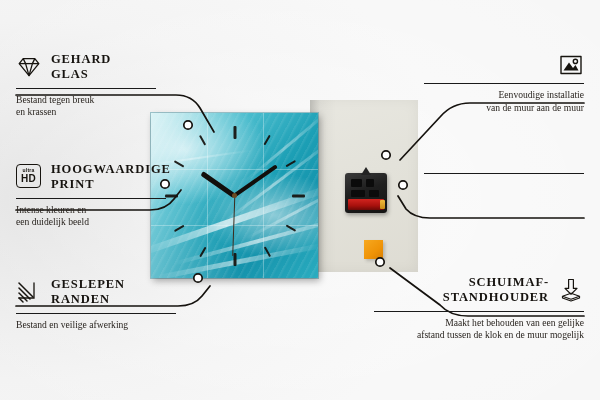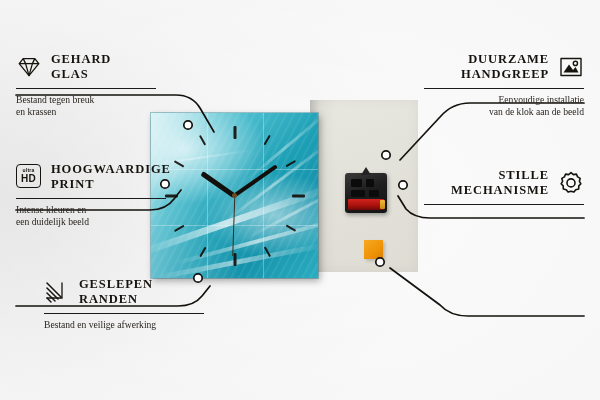--- a/index.html
+++ b/index.html
@@ -373,21 +373,21 @@
         </span>
       </span>
       <span class="callout-title">HOOGWAARDIGE
 PRINT</span>
     </div>
     <div class="rule"></div>
     <div class="callout-desc">Intense kleuren en
 een duidelijk beeld</div>
   </div>
 
-  <div class="callout left" style="left:16px; top:277px; width:160px;margin-left:28px;">
+  <div class="callout left" style="left:16px; top:277px; width:160px;">
     <div class="callout-head">
       <span class="ico">
         <svg width="26" height="26" viewBox="0 0 26 26">
           <g stroke="#17140f" stroke-width="1.5" stroke-linecap="round">
             <path d="M3,4 L17,18"></path>
             <path d="M3,9 L14,20"></path>
             <path d="M3,14 L11,22"></path>
             <path d="M3,19 L7,23"></path>
             <path d="M18,4 L18,19 L3,19" stroke-width="1.3" fill="none"></path>
           </g>
@@ -404,38 +404,42 @@
     <div class="callout-head">
       <span class="ico">
         <svg width="26" height="26" viewBox="0 0 26 26">
           <g fill="none" stroke="#17140f" stroke-width="1.4" stroke-linejoin="round">
             <rect x="3" y="4.5" width="20" height="17"></rect>
             <path d="M5.5,18.5 L11,10.5 L15,16 L17.5,13 L20.5,18.5 Z" fill="#17140f" stroke="none"></path>
             <circle cx="17.4" cy="9.4" r="2.1"></circle>
           </g>
         </svg>
       </span>
-      <span class="callout-title">DUURZAME
-HANDGREEP</span>
     </div>
     <div class="rule"></div>
     <div class="callout-desc">Eenvoudige installatie
-van de klok aan de beeld</div>
+van de muur aan de muur</div>
   </div>
 
   <div class="callout right" style="right:16px; top:168px; width:160px;">
+    <div class="rule"></div>
+  </div>
+
+  <div class="callout right" style="right:16px; top:275px; width:210px;">
     <div class="callout-head">
       <span class="ico">
         <svg width="26" height="26" viewBox="0 0 26 26">
-          <g fill="none" stroke="#17140f" stroke-width="1.6" stroke-linejoin="round">
-            <path d="M13,2.6 L15.4,4.6 L18.4,4.1 L19.6,6.9 L22.2,8.4 L21.4,11.3 L22.9,13.8 L20.8,15.9 L20.7,19 L17.8,19.7 L15.9,22.1 L13,21.2 L10.1,22.1 L8.2,19.7 L5.3,19 L5.2,15.9 L3.1,13.8 L4.6,11.3 L3.8,8.4 L6.4,6.9 L7.6,4.1 L10.6,4.6 Z"></path>
-            <circle cx="13" cy="12.9" r="4"></circle>
+          <g fill="#17140f" stroke="#17140f" stroke-width="1.2" stroke-linejoin="round">
+            <path d="M10.6,2.5 L15.4,2.5 L15.4,11.4 L19,11.4 L13,17.2 L7,11.4 L10.6,11.4 Z" fill="none"></path>
+            <path d="M4.5,19.2 L13,16.2 L21.5,19.2 L13,22.2 Z" fill="none"></path>
+            <path d="M4.5,19.2 L4.5,21 L13,24 L21.5,21 L21.5,19.2" fill="none"></path>
           </g>
         </svg>
       </span>
-      <span class="callout-title">STILLE
-MECHANISME</span>
-    </div>
-    <div class="rule"></div>
-  </div>
-
+      <span class="callout-title">SCHUIMAF-
+STANDHOUDER</span>
+    </div>
+    <div class="rule"></div>
+    <div class="callout-desc">Maakt het behouden van een gelijke
+afstand tussen de klok en de muur mogelijk</div>
+  </div>
 
 </div>
 
 </body></html>

